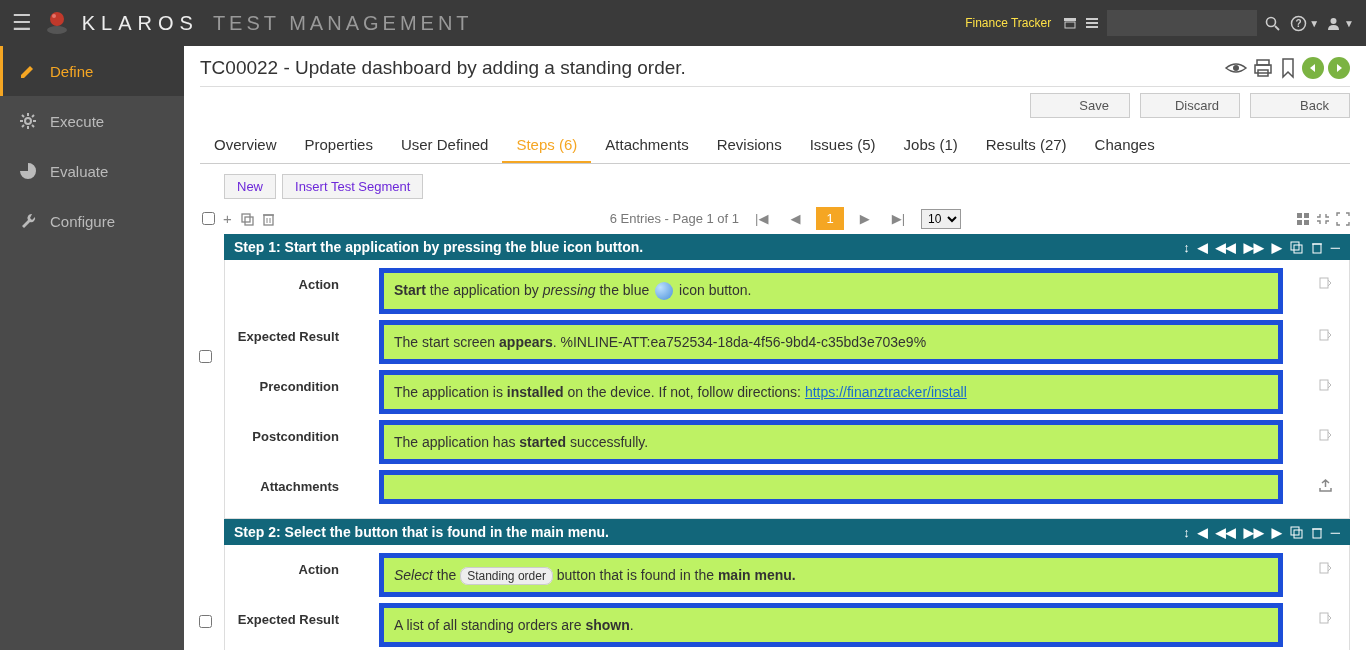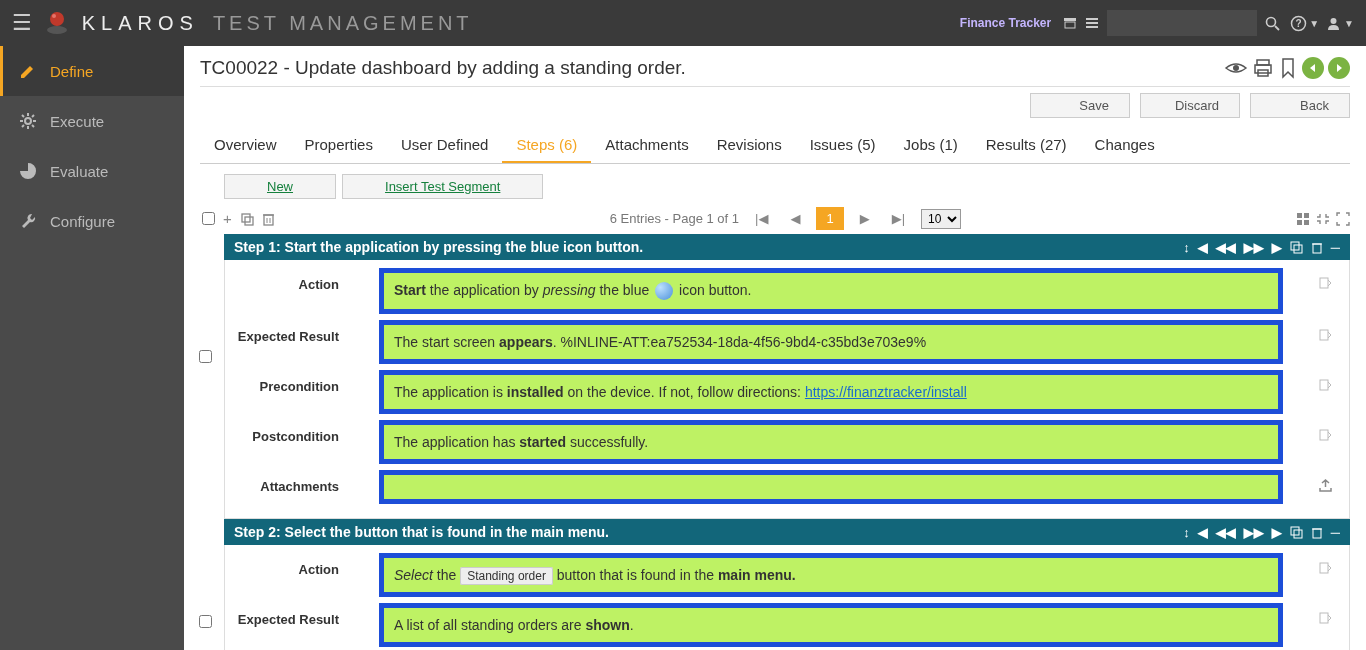--- a/index.html
+++ b/index.html
@@ -5,21 +5,21 @@
 * { box-sizing: border-box; margin: 0; padding: 0; }
 body { font-family: Arial, Helvetica, sans-serif; font-size: 14px; color: #333; background: #fff; overflow: hidden; width: 1366px; height: 650px; }
 
 
 .header { height: 46px; background: #3a3a3a; display: flex; align-items: center; padding: 0 12px; color: #ccc; }
 .header .menu-icon { font-size: 22px; color: #ccc; margin-right: 12px; cursor: pointer; }
 .header .logo-icon { width: 26px; height: 26px; margin-right: 12px; position: relative; }
 .header .brand { font-size: 20px; letter-spacing: 6px; font-weight: 400; color: #eee; }
 .header .brand-sub { font-size: 20px; letter-spacing: 4px; color: #999; margin-left: 14px; font-weight: 300; }
 .header .spacer { flex: 1; }
-.header .proj-name { font-size: 12px; color: #c4b5fd; margin-right: 8px; font-weight: bold; }
+.header .proj-name { font-size: 12px; color: #fde047; margin-right: 8px; font-weight: normal; }
 .header .head-icon { color: #ccc; margin: 0 4px; cursor: pointer; font-size: 14px; }
 .header .search-box { background: #4a4a4a; border: none; height: 26px; width: 150px; padding: 0 6px; color: #ddd; margin: 0 4px; }
 .header .head-group { display: flex; align-items: center; margin-left: 6px; color: #ccc; }
 
 
 .main { display: flex; height: 604px; }
 .sidebar { width: 184px; background: #4a4a4a; color: #ccc; flex-shrink: 0; }
 .side-item { display: flex; align-items: center; padding: 16px 18px; color: #bbb; font-size: 15px; cursor: pointer; }
 .side-item.active { background: #3a3a3a; color: #f5a623; border-left: 3px solid #f5a623; padding-left: 15px; }
 .side-item .si-icon { width: 20px; margin-right: 12px; display: flex; align-items: center; justify-content: center; }
@@ -38,21 +38,21 @@
 .action-row { display: flex; justify-content: flex-end; gap: 10px; margin-bottom: 10px; }
 .btn { border: 1px solid #ccc; background: #f4f4f4; padding: 4px 20px; font-size: 13px; color: #555; cursor: pointer; min-width: 100px; text-align: right; }
 
 
 .tabs { display: flex; border-bottom: 1px solid #ccc; margin-bottom: 10px; }
 .tabs .tab { padding: 8px 14px; font-size: 15px; color: #333; cursor: pointer; }
 .tabs .tab.active { color: #f5a623; border-bottom: 2px solid #f5a623; }
 
 
 .subbtns { display: flex; gap: 6px; margin-bottom: 4px; margin-left: 24px; }
-.subbtn { border: 1px solid #ccc; background: #f4f4f4; padding: 4px 42px; font-size: 13px; color: #15803d; cursor: pointer; text-decoration: underline; }
+.subbtn { border: 1px solid #ccc; background: #f4f4f4; padding: 4px 12px; font-size: 13px; color: #6d28d9; cursor: pointer; }
 
 
 .toolbar { display: flex; align-items: center; padding: 4px 0; color: #777; font-size: 13px; }
 .toolbar .tl-left { display: flex; align-items: center; gap: 8px; margin-left: 2px; }
 .toolbar .tl-center { flex: 1; display: flex; align-items: center; justify-content: center; gap: 10px; }
 .toolbar .tl-right { display: flex; align-items: center; gap: 6px; }
 .toolbar .tl-icon { color: #888; cursor: pointer; font-size: 15px; }
 .page-num { background: #f5a623; color: #fff; padding: 4px 10px; }
 .page-nav { color: #888; cursor: pointer; padding: 2px 6px; }
 .page-sel { border: 1px solid #999; padding: 1px 2px; font-size: 12px; }
@@ -62,21 +62,21 @@
 .step-header { background: #12667a; color: #fff; padding: 5px 10px; font-size: 14px; font-weight: bold; display: flex; align-items: center; }
 .step-header .sh-title { flex: 1; }
 .step-header .sh-icons { display: flex; gap: 8px; align-items: center; }
 .step-header .sh-icon { color: #fff; cursor: pointer; font-size: 13px; }
 .step-body { border: 1px solid #ddd; border-top: none; padding: 8px 12px 8px 0; position: relative; }
 .row { display: flex; align-items: flex-start; margin-bottom: 6px; gap: 30px; }
 .row-label { width: 124px; text-align: right; padding-right: 10px; font-size: 13px; color: #333; padding-top: 9px; font-weight: bold; }
 .row-field { flex: 1; border: 5px solid #1d4ed8; padding: 9px 10px; font-size: 14px; color: #333; min-height: 34px; background: #bef264; }
 .row-action { width: 24px; display: flex; align-items: center; justify-content: center; color: #bbb; padding-top: 8px; }
 .globe { display: inline-block; width: 18px; height: 18px; border-radius: 50%; background: radial-gradient(circle at 30% 30%, #bde0ff, #4a90d9); vertical-align: middle; margin: 0 2px; }
-.kbd { background: #eee; border: 1px solid #ccc; border-radius: 2px; padding: 1px 6px; font-size: 12px; }
+.kbd { background: #eee; border: 1px solid #ccc; border-radius: 8px; padding: 1px 6px; font-size: 12px; }
 a.link { color: #1a6bcc; text-decoration: underline; }
 .step-checkbox { position: absolute; left: -26px; top: 90px; }
 
 svg { display: block; }
 </style>
 </head>
 <body>
 
 <div class="header">
   <span class="menu-icon">☰</span>

